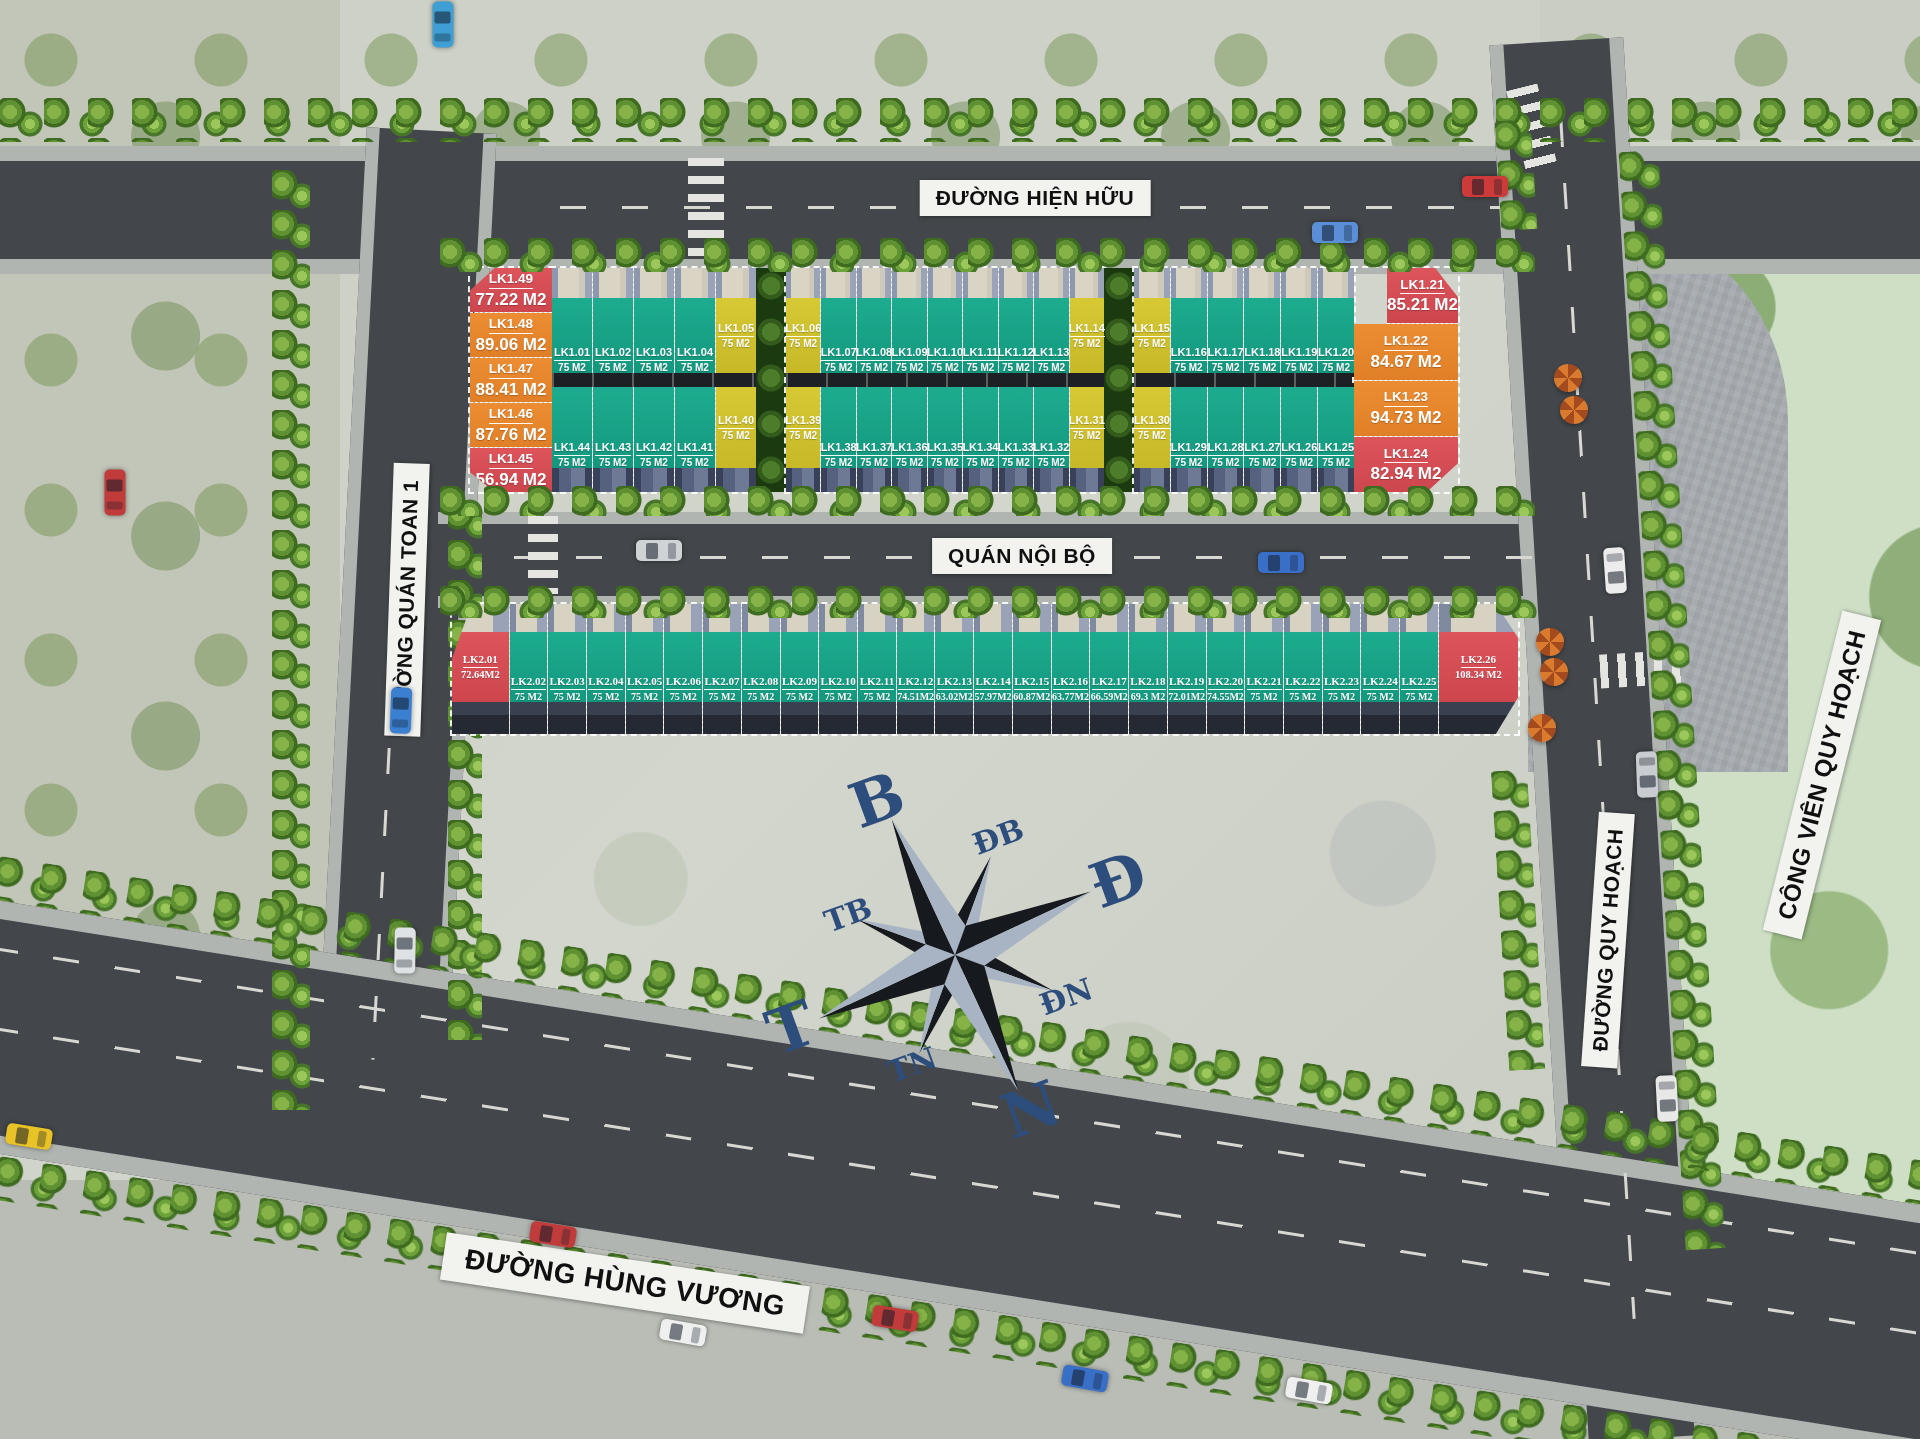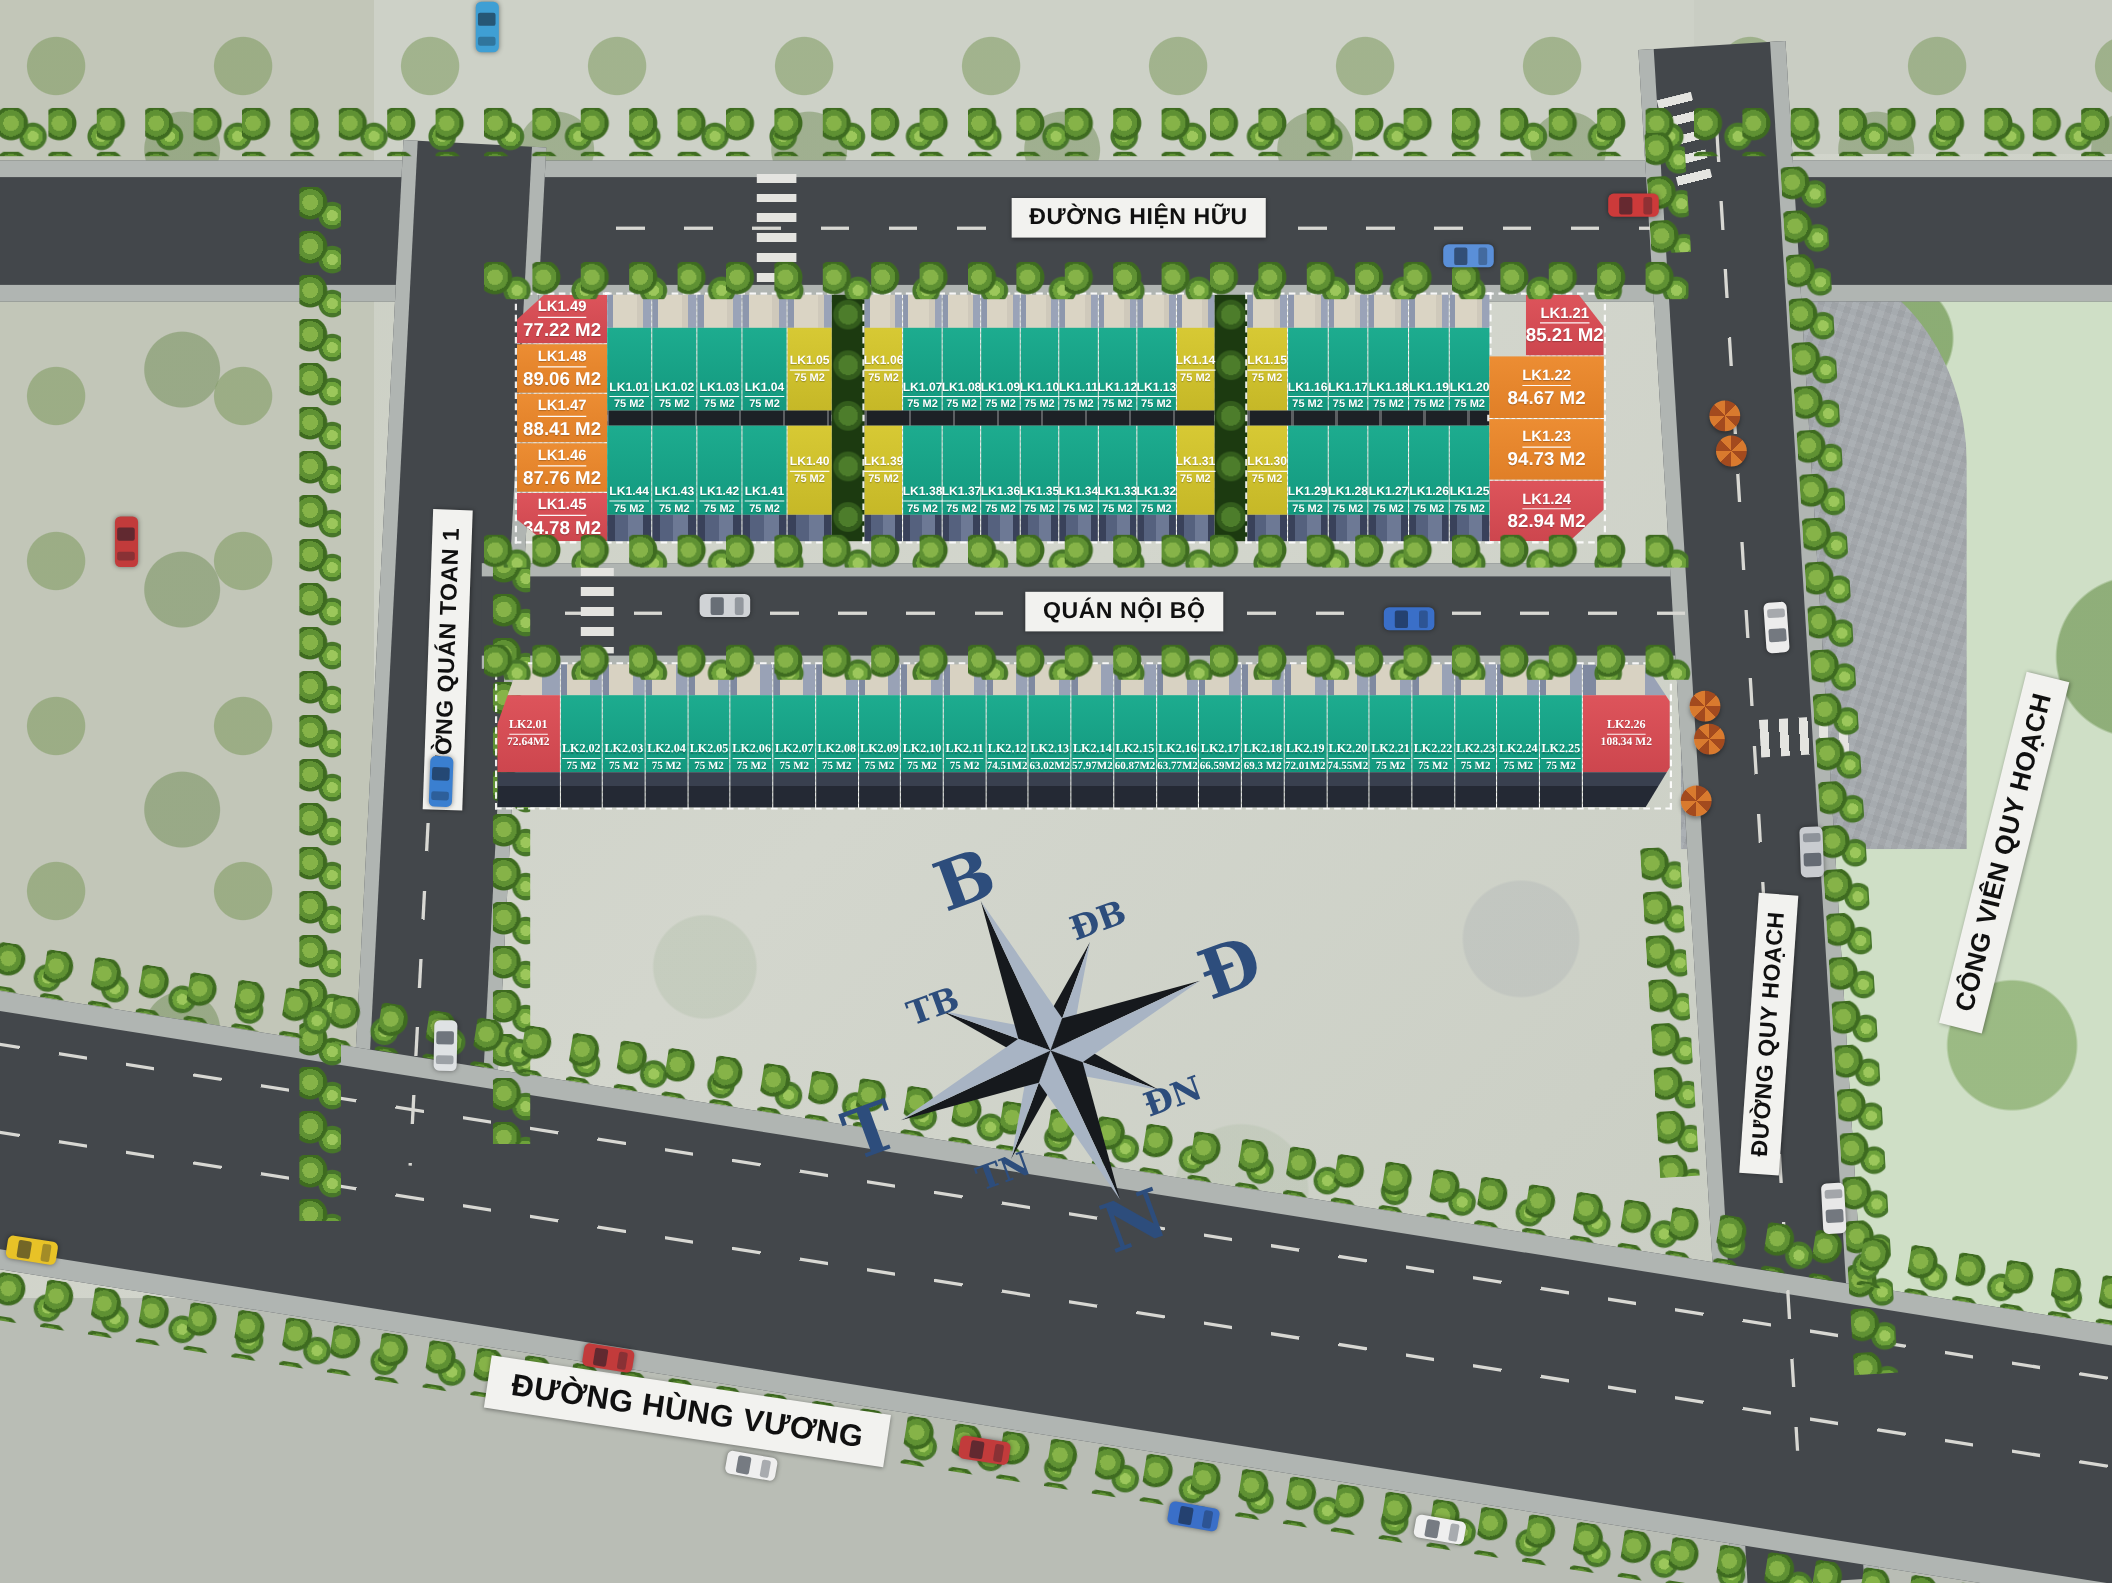--- a/index.html
+++ b/index.html
@@ -217,21 +217,21 @@
     <div class="band">
       <span class="lot-id">LK1.46</span>
       <span class="lot-area">87.76 M2</span>
     </div>
 
   </div>
         <div class="lot c-red">
 
     <div class="band">
       <span class="lot-id">LK1.45</span>
-      <span class="lot-area">34.78 M2</span>
+      <span class="lot-area">56.94 M2</span>
     </div>
 
   </div>
       </div>
     <div class="block" id="blockA">
       <div class="lots-row row-top">
           <div class="lot c-teal">
     <div class="roof roof-top"></div>
     <div class="band">
       <span class="lot-id">LK1.01</span>

